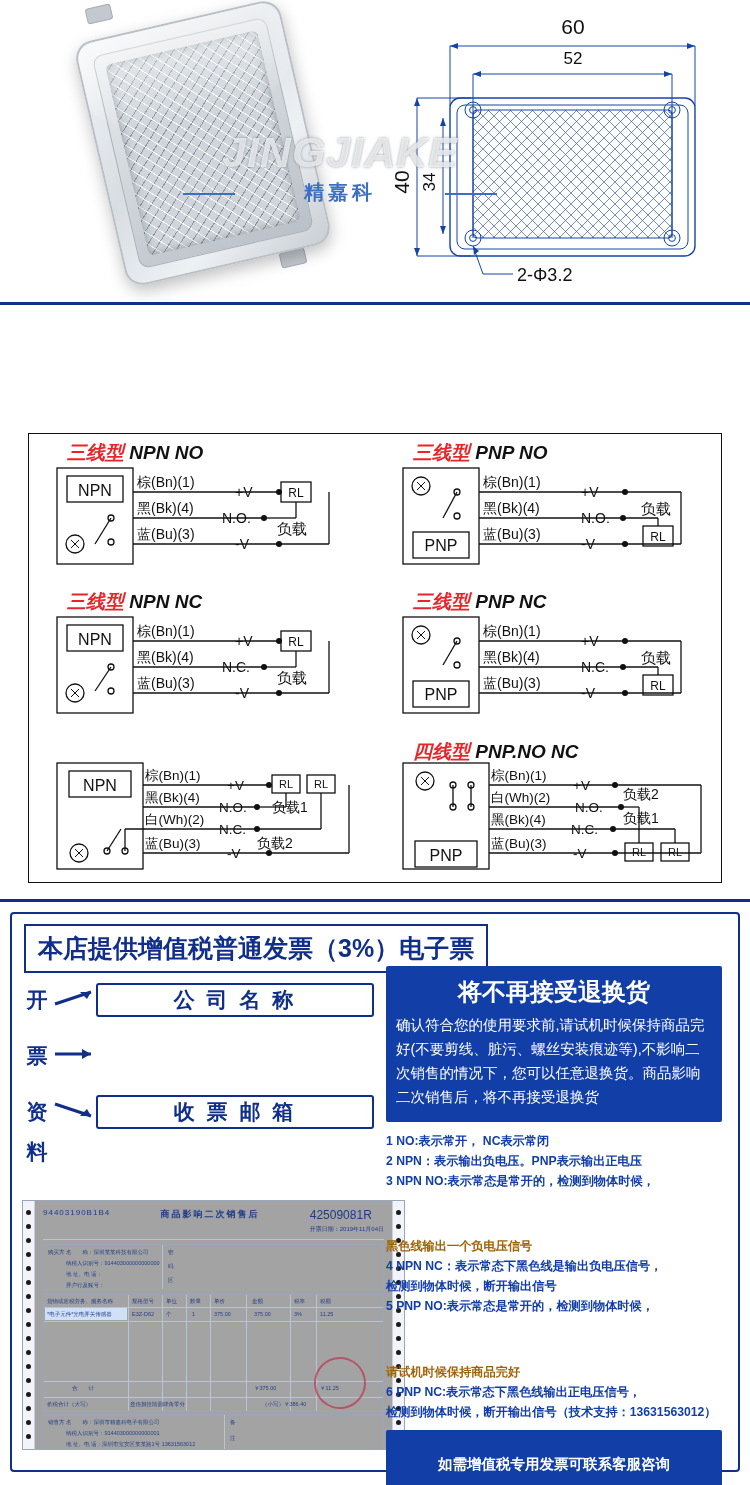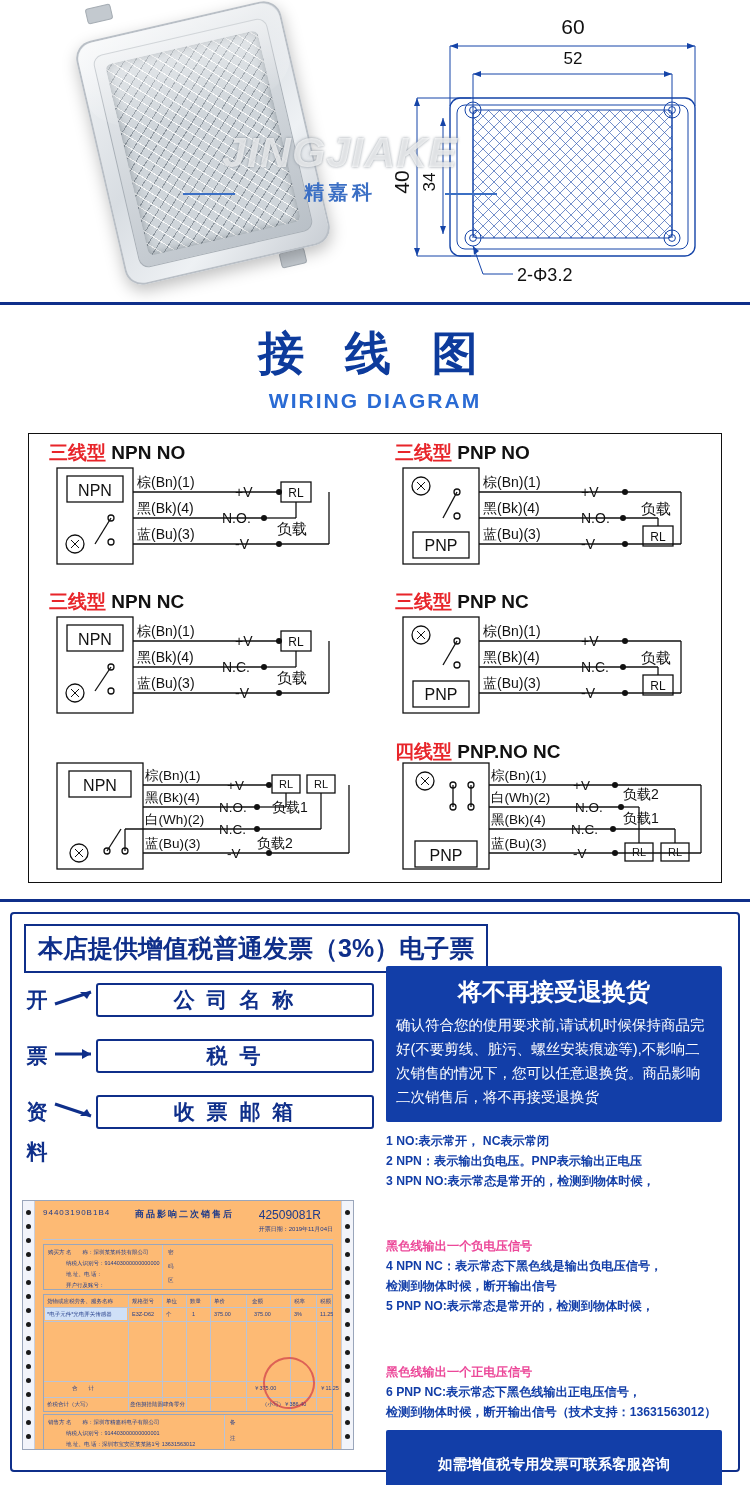--- a/index.html
+++ b/index.html
@@ -103,22 +103,23 @@
   .w-frame {
     position:absolute; left:28px; top:128px; width:694px; height:450px;
     border:1px solid #111; background:#fff;
   }
   .w-grid {
     position:absolute; inset:0;
     display:grid; grid-template-columns:1fr 1fr; grid-template-rows:1fr 1fr 1fr;
   }
   .w-cell { position:relative; padding:4px 6px; }
   .w-cell-title {
-    font-size:19px; font-weight:bold; margin:2px 0 0 14px;
+    font-size:19px; font-weight:bold; margin:2px 0 0 32px;
     white-space:nowrap;
+    font-style:italic;
   }
   .w-cell-title .cn { color:#e8252a; }
   .w-cell-title .en { color:#111; }
   .w-cell svg { position:absolute; left:0; top:22px; }
 
   
   #sec-invoice {
     position:relative; width:750px; height:580px; background:#fff; padding:10px;
   }
   .inv-frame {
@@ -141,31 +142,31 @@
     height:34px; display:flex; align-items:center; justify-content:center;
     font-size:21px; font-weight:bold; color:#0f2f8a; letter-spacing:3px;
   }
   .right-col { position:absolute; left:386px; top:64px; width:336px; }
   .rt-banner {
     background:#123ea8; color:#fff; padding:8px 10px 12px 10px; border-radius:2px;
   }
   .rt-title { text-align:center; font-size:24px; font-weight:bold; margin:2px 0 6px; }
   .rt-body { font-size:14.5px; line-height:1.65; }
   .notes { margin-top:10px; font-size:12.2px; line-height:1.55; color:#123ea8; font-weight:bold; }
-  .notes .red { color:#ec4899;margin-top:47px; }
+  .notes .red { color:#a16207;margin-top:47px; }
   .notes-item { margin-bottom:1px; }
   .cta {
     margin-top:8px; background:#123ea8; color:#fff; text-align:center;
     font-size:14.5px; font-weight:bold; padding:25px 4px; border-radius:2px;
   }
 
   
   .scan {
-    position:absolute; left:22px; top:298px; width:332px; height:250px;
-    border:1px solid #9aa6bb; background:#fdba74;
+    position:absolute; left:22px; top:298px; width:383px; height:250px;
+    border:1px solid #9aa6bb; background:#a3a3a3;
     overflow:hidden;
   }
   .scan-perf {
     position:absolute; top:0; bottom:0; width:12px;
     background:#f2f4fa; border-right:1px solid #c8cfdd;
   }
   .scan-perf.right { right:0; border-right:none; border-left:1px solid #c8cfdd; }
   .scan-perf .hole {
     width:5px; height:5px; border-radius:50%; background:#1a1a1a; margin:9px auto 0;
   }
@@ -268,24 +269,20 @@
       <text x="178" y="28" text-anchor="middle" font-family="Liberation Sans, sans-serif" font-size="21" fill="#111">60</text>
       <text x="178" y="58" text-anchor="middle" font-family="Liberation Sans, sans-serif" font-size="17" fill="#111">52</text>
       <text x="14" y="176" font-family="Liberation Sans, sans-serif" font-size="21" fill="#111" transform="rotate(-90 14,176)" text-anchor="middle">40</text>
       <text x="40" y="176" font-family="Liberation Sans, sans-serif" font-size="17" fill="#111" transform="rotate(-90 40,176)" text-anchor="middle">34</text>
       <text x="122" y="275" font-family="Liberation Sans, sans-serif" font-size="18" fill="#111">2-Φ3.2</text>
     </svg>
   </div>
 </div>
 
 <div id="sec-wiring">
-  <div class="wiring-title">
-    <div class="wt-cn">接 线 图</div>
-    <div class="wt-en">WIRING DIAGRAM</div>
-  </div>
 
   <div class="w-frame">
     <div class="w-grid">
 
       <div class="w-cell">
         <div class="w-cell-title">
           <span class="cn">三线型</span>
           <span class="en">NPN NO</span>
         </div>
         <svg width="347" height="128" viewBox="0 0 347 128">
@@ -596,21 +593,20 @@
       <div class="kp-box">公 司 名 称</div>
     </div>
     <div class="kp-row">
       <div class="kp-char">票</div>
       <div class="kp-arrow">
         <svg width="42" height="20" viewBox="0 0 42 20">
             <path d="M2,10 L38,10" stroke="#0f2f8a" stroke-width="3" fill="none"></path>
             <path d="M38,10 l-9,-5 l0,10 z" fill="#0f2f8a"></path>
           </svg>
       </div>
-      <div class="kp-box">税      号</div>
     </div>
     <div class="kp-row">
       <div class="kp-char">资</div>
       <div class="kp-arrow">
         <svg width="42" height="20" viewBox="0 0 42 20">
             <path d="M2,4 L38,16" stroke="#0f2f8a" stroke-width="3" fill="none"></path>
             <path d="M38,16 l-11,0 l7,-7 z" fill="#0f2f8a"></path>
           </svg>
       </div>
       <div class="kp-box">收 票 邮 箱</div>
@@ -740,20 +736,20 @@
     </div>
 
     <div class="notes">
       <div class="notes-item">1 NO:表示常开， NC表示常闭</div>
       <div class="notes-item">2 NPN：表示输出负电压。PNP表示输出正电压</div>
       <div class="notes-item">3 NPN NO:表示常态是常开的，检测到物体时候，</div>
       <div class="notes-item red">黑色线输出一个负电压信号</div>
       <div class="notes-item">4 NPN NC：表示常态下黑色线是输出负电压信号，</div>
       <div class="notes-item">检测到物体时候，断开输出信号</div>
       <div class="notes-item">5 PNP NO:表示常态是常开的，检测到物体时候，</div>
-      <div class="notes-item red">黑色线输出一个正电压信号</div>
+      <div class="notes-item red">请试机时候保持商品完好</div>
       <div class="notes-item">6 PNP NC:表示常态下黑色线输出正电压信号，</div>
       <div class="notes-item">检测到物体时候，断开输出信号（技术支持：13631563012）</div>
     </div>
 
     <div class="cta">如需增值税专用发票可联系客服咨询</div>
   </div>
 </div>
 
 </body></html>

